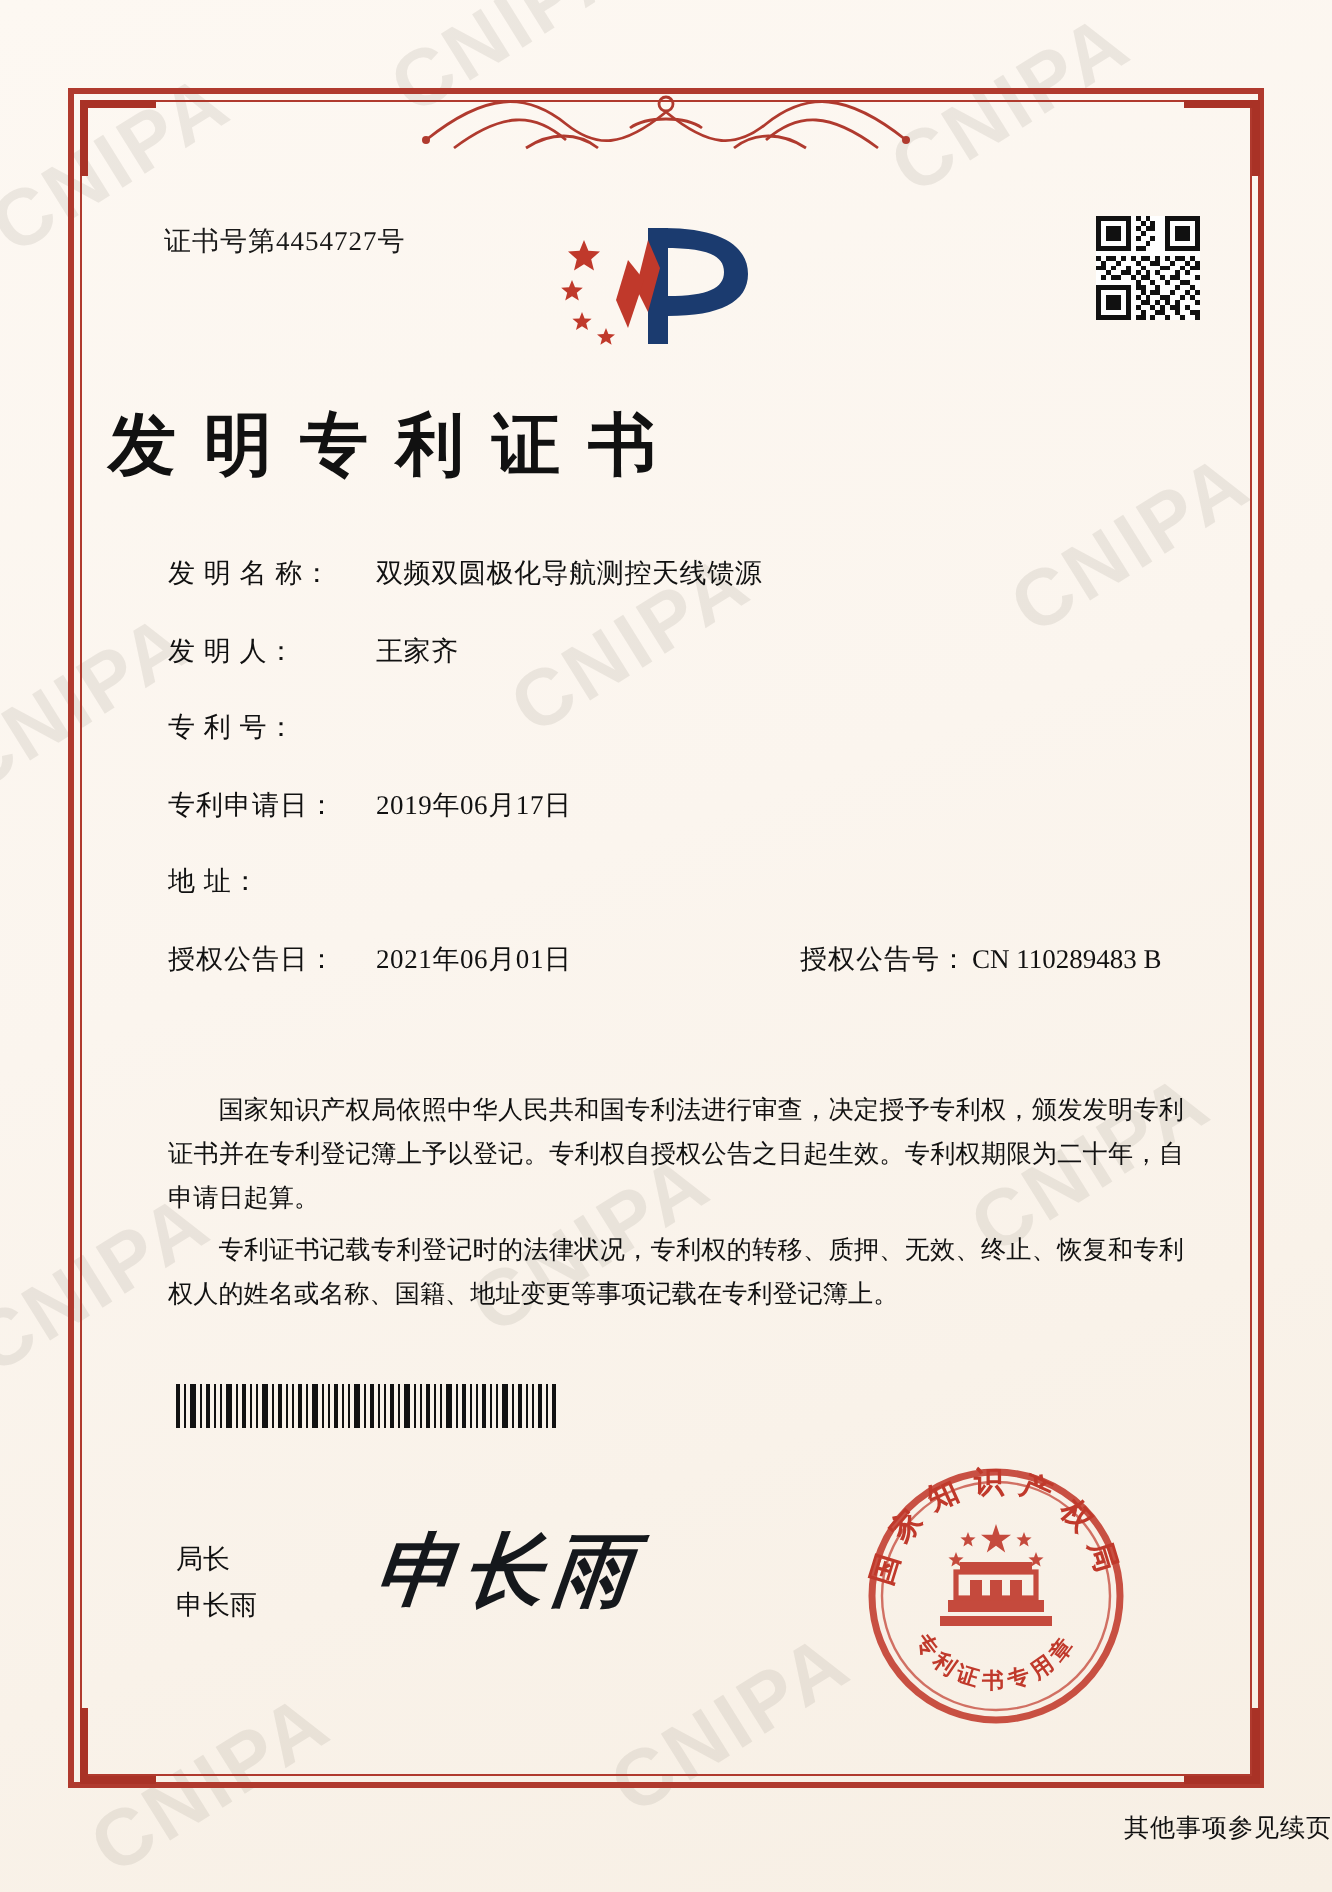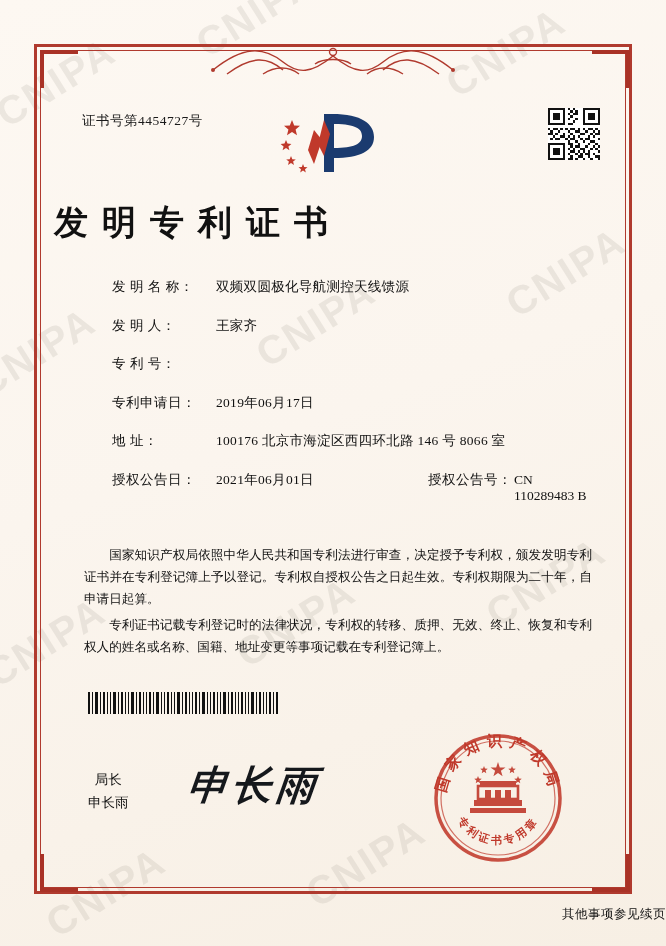--- a/index.html
+++ b/index.html
@@ -128,21 +128,20 @@
     color: #111;
     font-family: "Liberation Serif", "DejaVu Serif", serif;
   }
 
   
   .fields {
     position: absolute;
     left: 44px;
     right: 30px;
     top: 228px;
-    margin-left: 28px;
   }
   .field-row {
     display: flex;
     align-items: baseline;
     margin-bottom: 20.5px;
     font-size: 13.5px;
     color: #111;
   }
   .field-label {
     width: 104px;
@@ -193,21 +192,20 @@
   }
 
   
   .sig-labels {
     position: absolute;
     left: 48px;
     top: 718px;
     font-size: 13.5px;
     line-height: 23px;
     color: #111;
-    text-align: center;
   }
   .signature {
     position: absolute;
     left: 148px;
     top: 708px;
     font-size: 40px;
     font-family: "DejaVu Serif", serif;
     font-style: italic;
     font-weight: 700;
     color: #15181c;
@@ -423,21 +421,20 @@
       </div>
       <div class="field-row">
         <div class="field-label">专 利 号：</div>
       </div>
       <div class="field-row">
         <div class="field-label">专利申请日：</div>
         <div class="field-value">2019年06月17日</div>
       </div>
       <div class="field-row">
         <div class="field-label">地 址：</div>
-        <div class="field-value">100176 北京市海淀区西四环北路 146 号 8066 室</div>
       </div>
       <div class="field-row split">
         <div class="field-label">授权公告日：</div>
         <div class="field-value">2021年06月01日</div>
         <div class="field-label2">授权公告号：</div>
         <div class="field-value2">CN 110289483 B</div>
       </div>
     </div>
 
     <div class="paragraphs">

